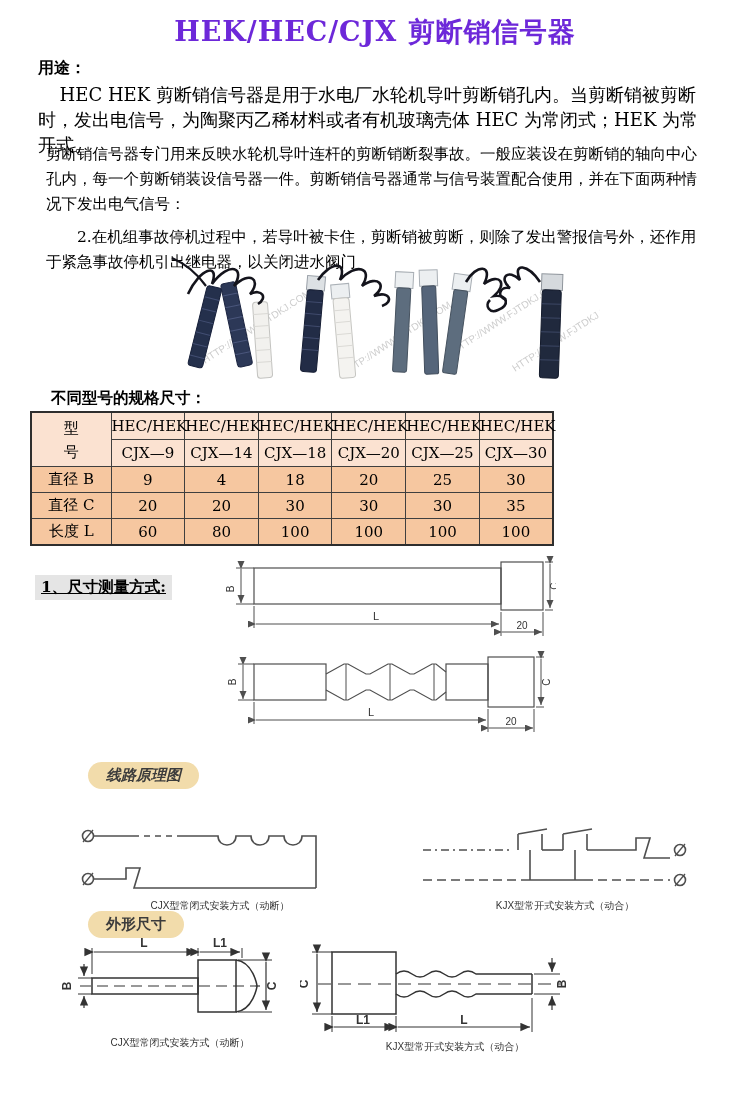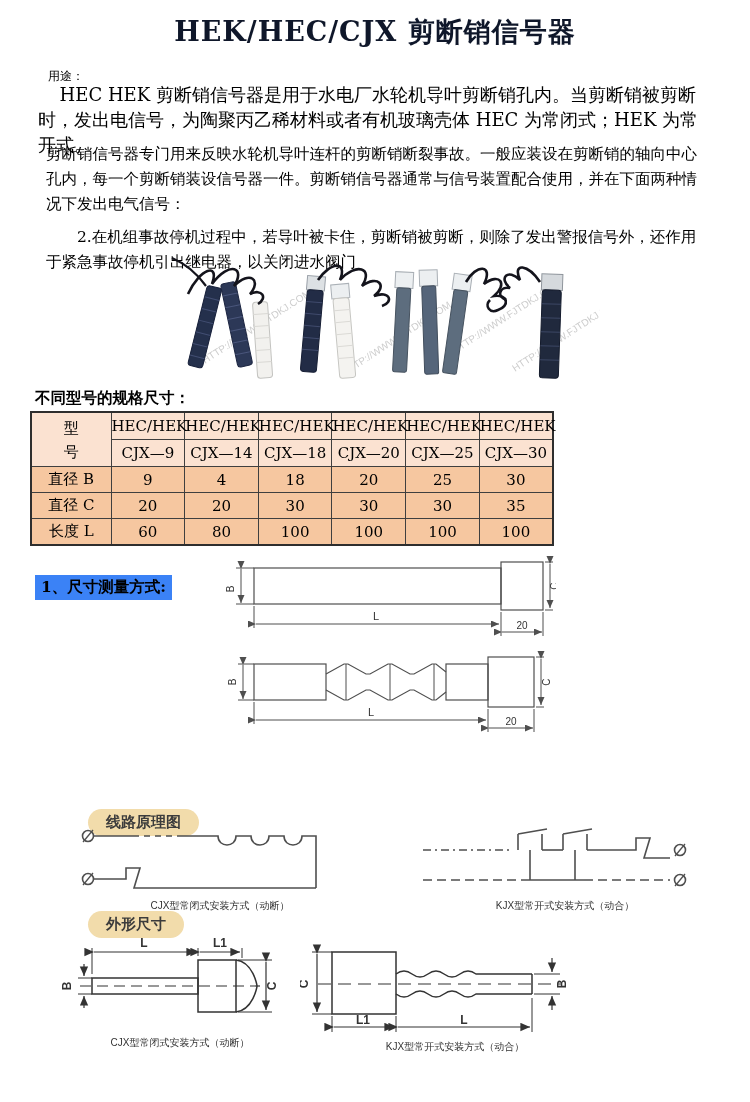--- a/index.html
+++ b/index.html
@@ -1,42 +1,42 @@
 <!DOCTYPE html>
 <html><head>
 <meta charset="utf-8">
 <style>
   html,body{margin:0;padding:0;background:#ffffff;}
   .page{position:relative;width:750px;height:1102px;background:#fff;overflow:hidden;
         font-family:"DejaVu Serif","Liberation Serif",serif;color:#000;}
   .title{position:absolute;top:14px;left:0;width:100%;margin:0;text-align:center;
-         font-size:27px;font-weight:bold;color:#0f172a;letter-spacing:1px;}
-  .h-usage{position:absolute;left:38px;top:58px;margin:10px;font-size:12px;font-weight:normal;}
+         font-size:27px;font-weight:bold;color:#6d28d9;letter-spacing:1px;}
+  .h-usage{position:absolute;left:38px;top:58px;margin:0;font-size:16px;font-weight:bold;}
   .p1{position:absolute;left:38px;top:82px;width:678px;margin:0;font-size:18px;
       line-height:25px;text-indent:1.2em;}
   .tblock{position:absolute;left:38px;top:134px;width:678px;font-size:15.5px;line-height:25px;}
   .tblock p{margin:8px;}
   .tblock .itm{text-indent:2em;}
   .photo{position:absolute;left:150px;top:254px;width:450px;height:134px;}
-  .h-table{position:absolute;left:35px;top:388px;margin:0;font-size:15.5px;font-weight:bold;font-family:Liberation Serif, serif;}
+  .h-table{position:absolute;left:51px;top:388px;margin:0;font-size:15.5px;font-weight:bold;font-family:Liberation Serif, serif;}
   table.spec{position:absolute;left:30px;top:411px;width:524px;border-collapse:collapse;
              table-layout:fixed;text-align:center;font-size:15px;border:2px solid #2e2e2e;}
   table.spec td{border:1px solid #3f3f3f;padding:0;height:25px;}
   table.spec tr.r1 td,table.spec tr.r2 td{background:#fbe2d1;height:26px;}
   table.spec td.model-cell{background:#fbe7d8;line-height:24px;}
   table.spec tr.rd td{background:#f6c7a0;text-align:center;}
   col.c0{width:80px;}
-  .sec-label{position:absolute;display:inline-block;background:#3b82f6;font-weight:bold;
-             font-size:15.5px;padding:2px 6px;}
+  .sec-label{position:absolute;display:inline-block;background:#e5e5e5;font-weight:bold;
+             font-size:15.5px;padding:2px 6px;text-decoration:underline;}
   #s1-label{left:35px;top:575px;}
   #s2-label{left:35px;top:750px;}
   .pill{position:absolute;background:#f2dcab;border-radius:14px;padding:4px 18px;
         font-family:"Liberation Sans","DejaVu Sans",sans-serif;font-weight:bold;
         font-size:15px;color:#3c3c3c;}
-  #pill-circuit{left:88px;top:809px;}
+  #pill-circuit{left:88px;top:762px;font-style:italic;}
   #pill-outline{left:88px;top:911px;text-align:center;}
   .drw{position:absolute;}
   #drw1{left:226px;top:556px;}
   #drw2{left:226px;top:650px;}
   #cir1{left:78px;top:824px;}
   #cir2{left:418px;top:828px;}
   #out1{left:62px;top:936px;}
   #out2{left:300px;top:934px;}
   .caption{position:absolute;font-family:"Liberation Sans","DejaVu Sans",sans-serif;
            font-size:10px;color:#333;text-align:center;}

